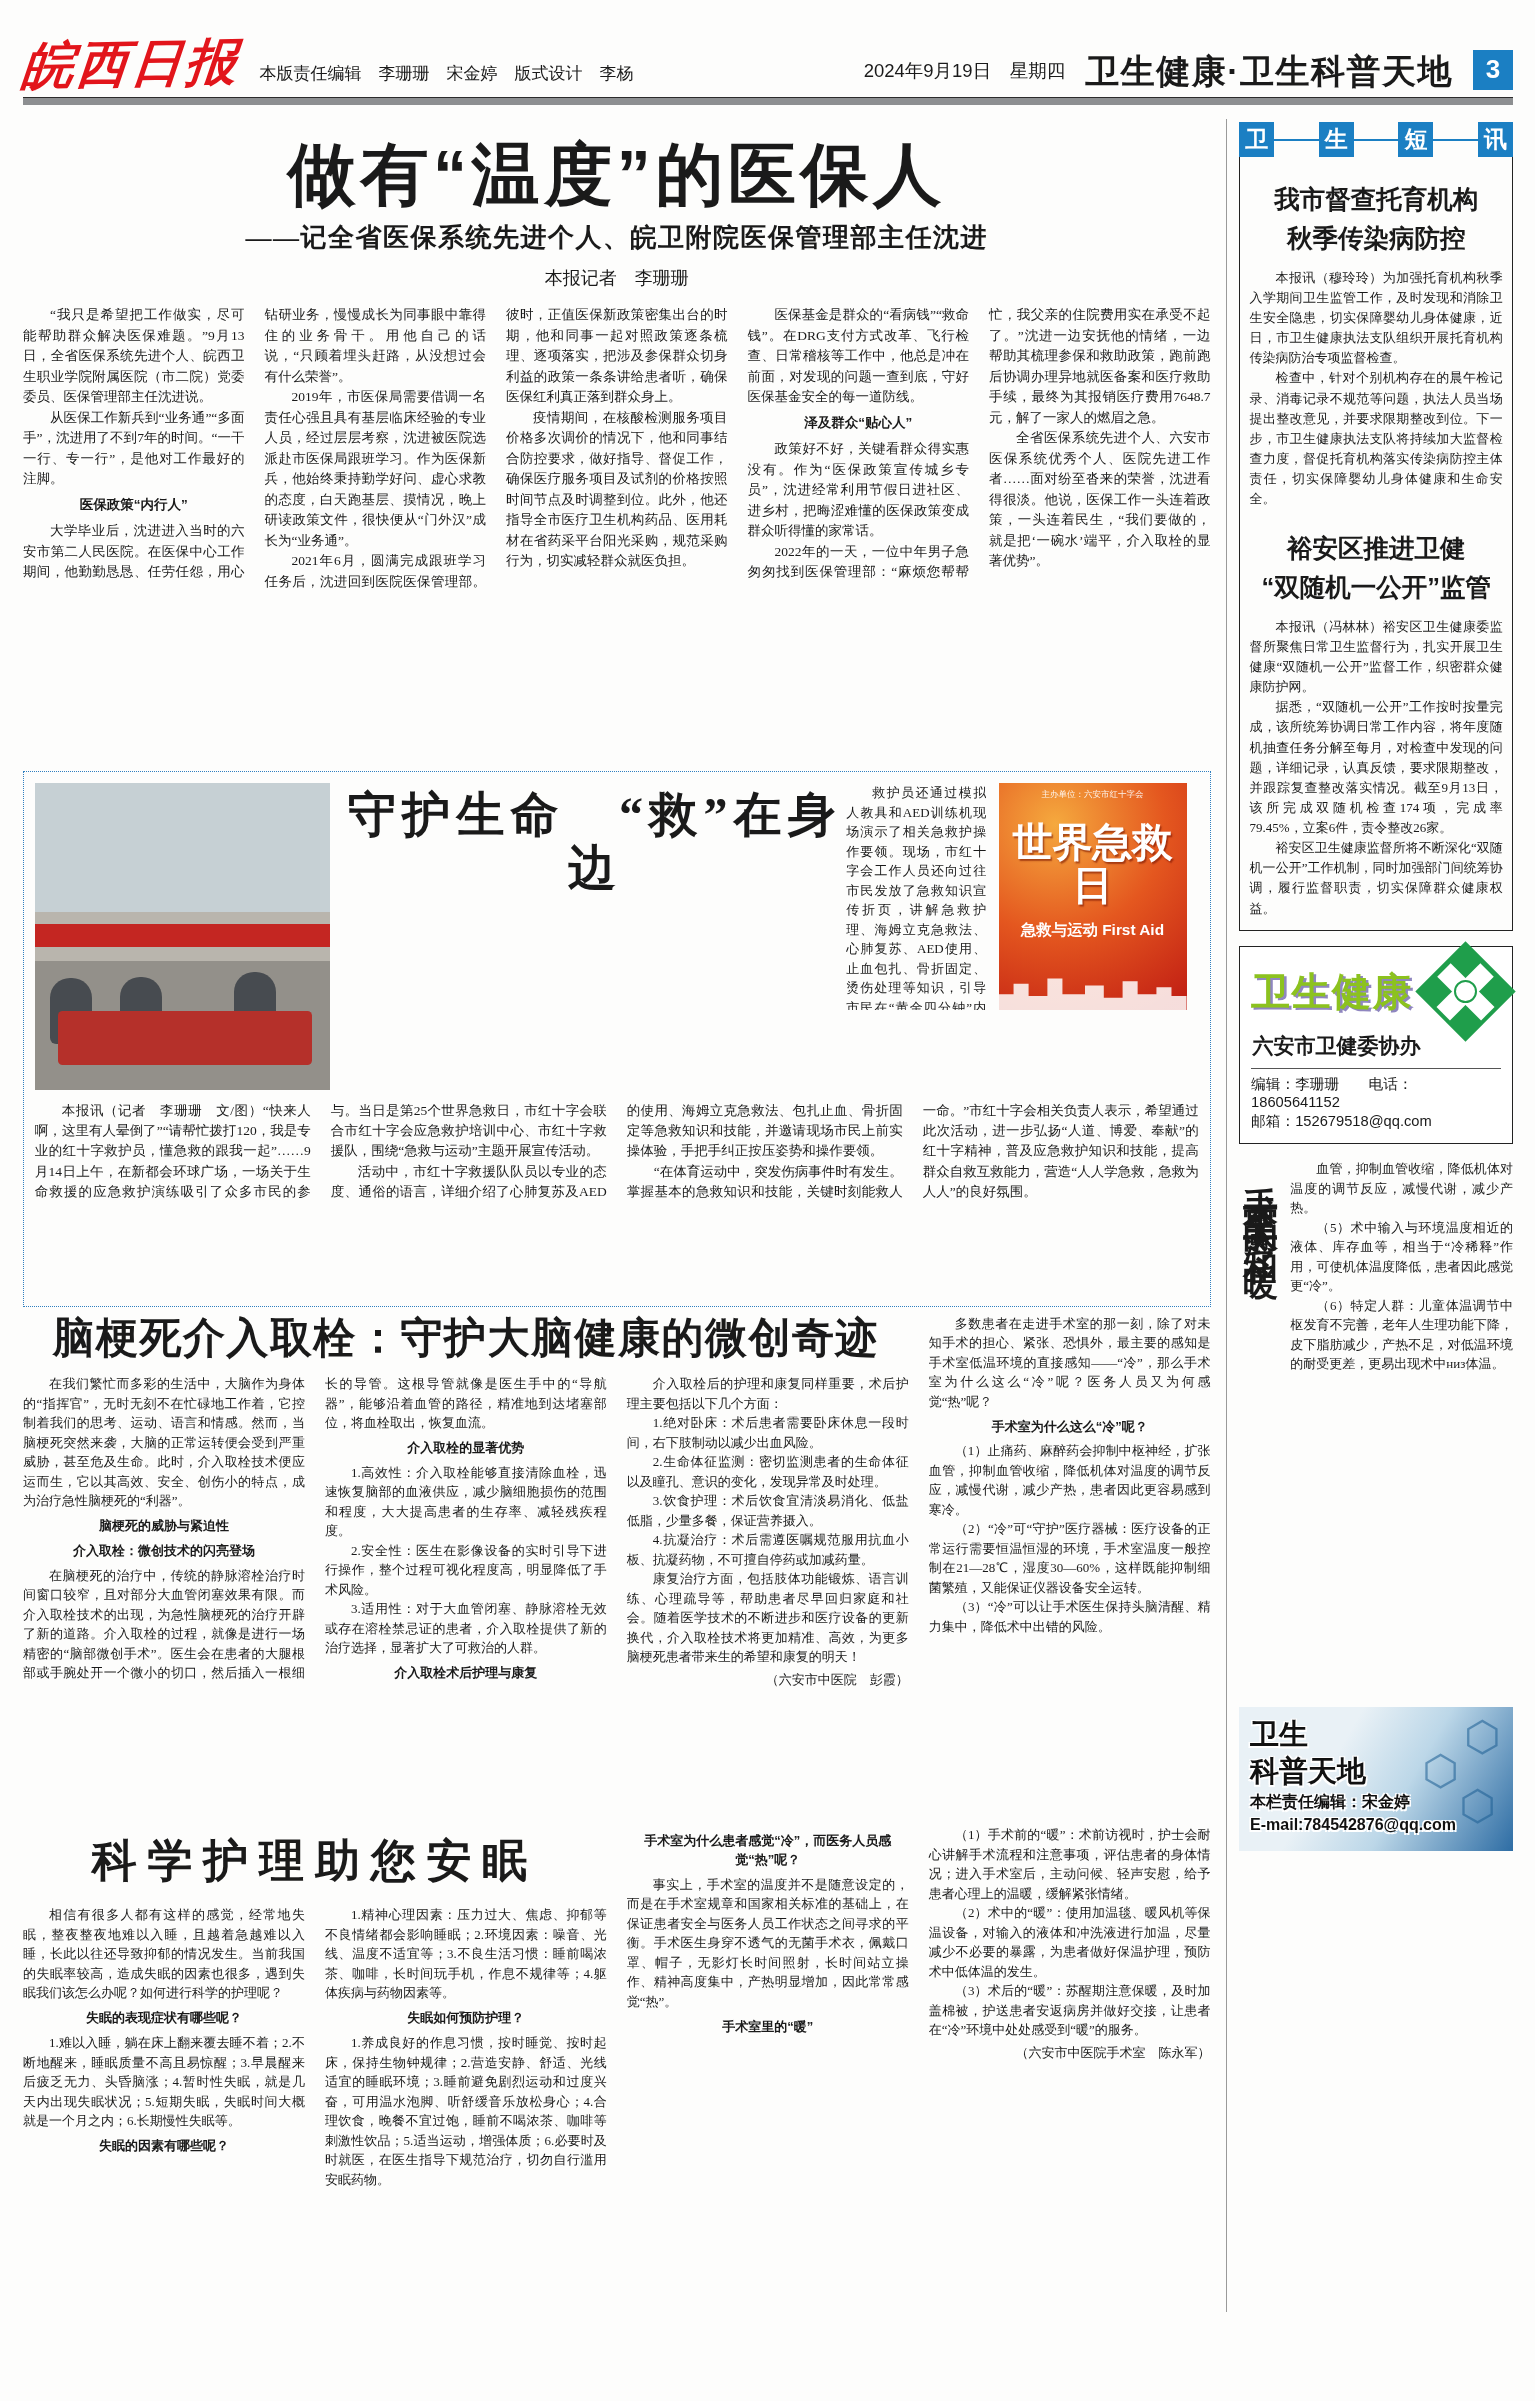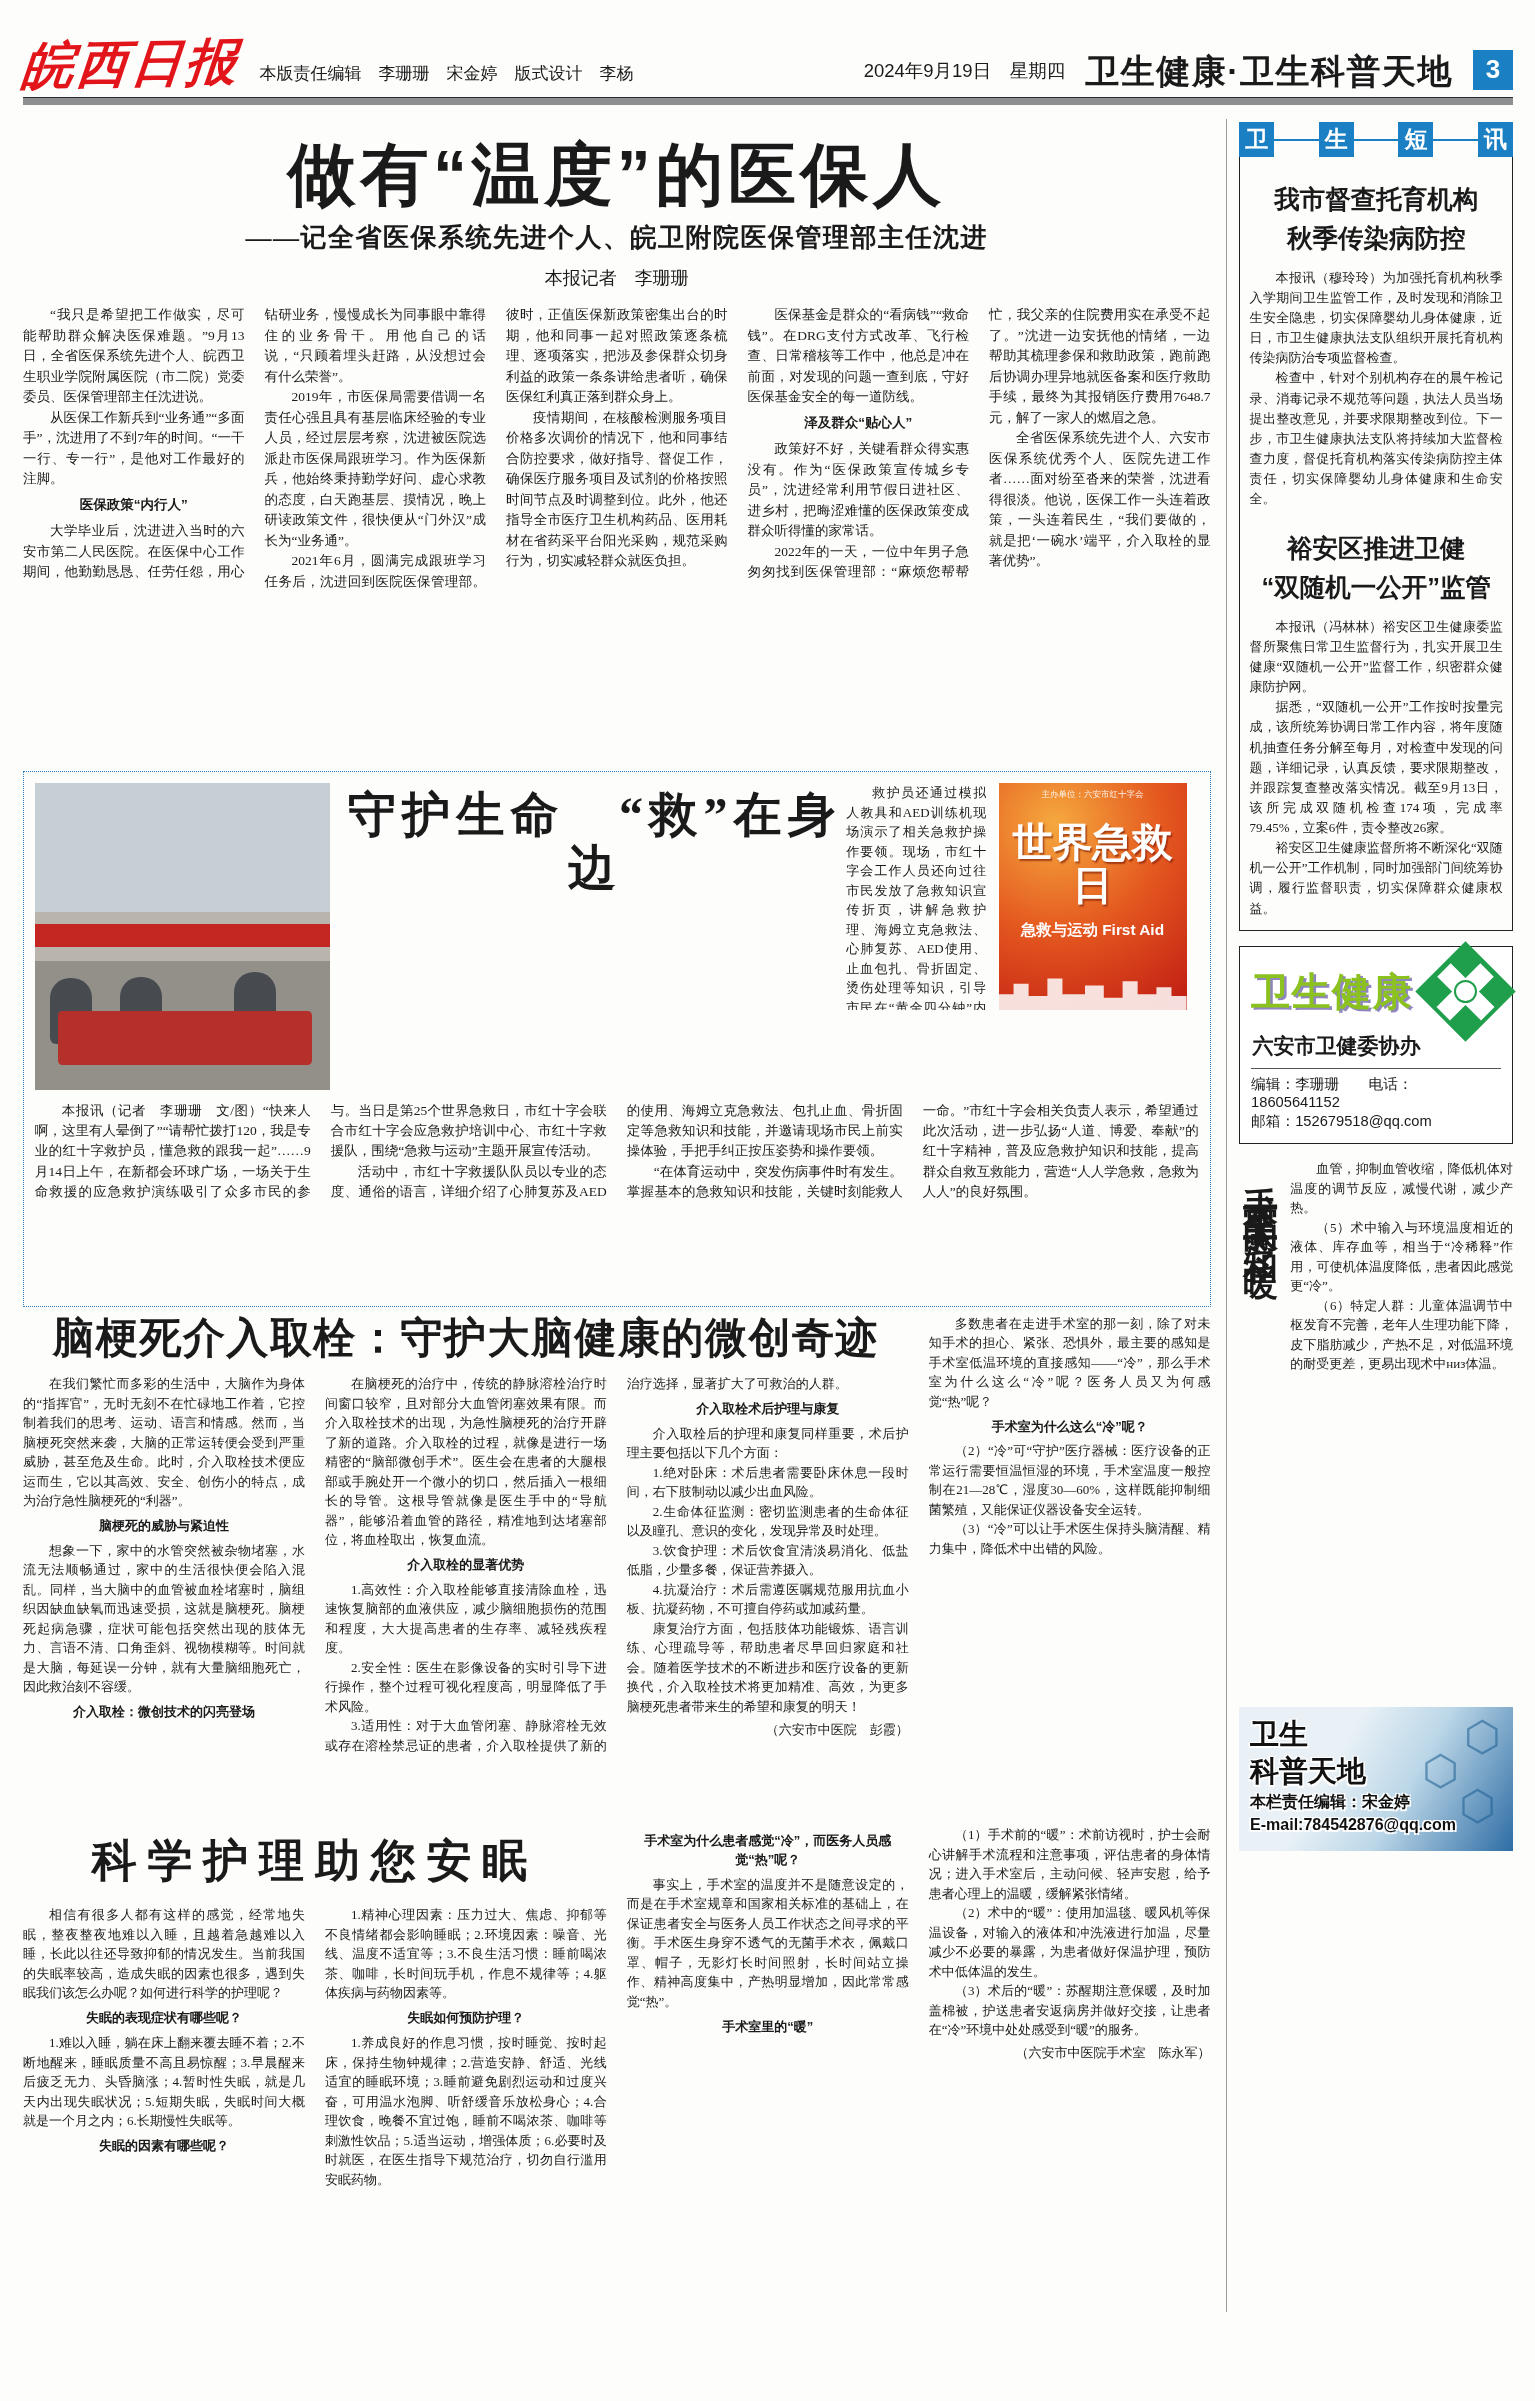--- a/index.html
+++ b/index.html
@@ -191,40 +191,40 @@
             <p class="blk blk-p">“在体育运动中，突发伤病事件时有发生。掌握基本的急救知识和技能，关键时刻能救人一命。”市红十字会相关负责人表示，希望通过此次活动，进一步弘扬“人道、博爱、奉献”的红十字精神，普及应急救护知识和技能，提高群众自救互救能力，营造“人人学急救，急救为人人”的良好氛围。</p>
           </div>
       </section>
 
       <section class="bottom">
         <article class="brain">
           <h2 class="brain-h2">脑梗死介入取栓：守护大脑健康的微创奇迹</h2>
           <div class="brain-cols">
               <p class="blk blk-p">在我们繁忙而多彩的生活中，大脑作为身体的“指挥官”，无时无刻不在忙碌地工作着，它控制着我们的思考、运动、语言和情感。然而，当脑梗死突然来袭，大脑的正常运转便会受到严重威胁，甚至危及生命。此时，介入取栓技术便应运而生，它以其高效、安全、创伤小的特点，成为治疗急性脑梗死的“利器”。</p>
               <p class="blk blk-sub">脑梗死的威胁与紧迫性</p>
-              <p class="blk blk-p">想象一下，家中的水管突然被杂物堵塞，水流无法顺畅通过，家中的生活很快便会陷入混乱。同样，当大脑中的血管被血栓堵塞时，脑组织因缺血缺氧而迅速受损，这就是脑梗死。脑梗死起病急骤，症状可能包括突然出现的肢体无力、言语不清、口角歪斜、视物模糊等。时间就是大脑，每延误一分钟，就有大量脑细胞死亡，因此救治刻不容缓。</p>
               <p class="blk blk-sub">介入取栓：微创技术的闪亮登场</p>
               <p class="blk blk-p">在脑梗死的治疗中，传统的静脉溶栓治疗时间窗口较窄，且对部分大血管闭塞效果有限。而介入取栓技术的出现，为急性脑梗死的治疗开辟了新的道路。介入取栓的过程，就像是进行一场精密的“脑部微创手术”。医生会在患者的大腿根部或手腕处开一个微小的切口，然后插入一根细长的导管。这根导管就像是医生手中的“导航器”，能够沿着血管的路径，精准地到达堵塞部位，将血栓取出，恢复血流。</p>
               <p class="blk blk-sub">介入取栓的显著优势</p>
               <p class="blk blk-p">1.高效性：介入取栓能够直接清除血栓，迅速恢复脑部的血液供应，减少脑细胞损伤的范围和程度，大大提高患者的生存率、减轻残疾程度。</p>
               <p class="blk blk-p">2.安全性：医生在影像设备的实时引导下进行操作，整个过程可视化程度高，明显降低了手术风险。</p>
               <p class="blk blk-p">3.适用性：对于大血管闭塞、静脉溶栓无效或存在溶栓禁忌证的患者，介入取栓提供了新的治疗选择，显著扩大了可救治的人群。</p>
               <p class="blk blk-sub">介入取栓术后护理与康复</p>
               <p class="blk blk-p">介入取栓后的护理和康复同样重要，术后护理主要包括以下几个方面：</p>
               <p class="blk blk-p">1.绝对卧床：术后患者需要卧床休息一段时间，右下肢制动以减少出血风险。</p>
               <p class="blk blk-p">2.生命体征监测：密切监测患者的生命体征以及瞳孔、意识的变化，发现异常及时处理。</p>
               <p class="blk blk-p">3.饮食护理：术后饮食宜清淡易消化、低盐低脂，少量多餐，保证营养摄入。</p>
               <p class="blk blk-p">4.抗凝治疗：术后需遵医嘱规范服用抗血小板、抗凝药物，不可擅自停药或加减药量。</p>
               <p class="blk blk-p">康复治疗方面，包括肢体功能锻炼、语言训练、心理疏导等，帮助患者尽早回归家庭和社会。随着医学技术的不断进步和医疗设备的更新换代，介入取栓技术将更加精准、高效，为更多脑梗死患者带来生的希望和康复的明天！</p>
               <p class="blk blk-sig">（六安市中医院　彭霞）</p>
             </div>
         </article>
         <div class="or-top">
             <p class="blk blk-p">多数患者在走进手术室的那一刻，除了对未知手术的担心、紧张、恐惧外，最主要的感知是手术室低温环境的直接感知——“冷”，那么手术室为什么这么“冷”呢？医务人员又为何感觉“热”呢？</p>
             <p class="blk blk-sub">手术室为什么这么“冷”呢？</p>
+            <p class="blk blk-p">（1）止痛药、麻醉药会抑制中枢神经，扩张血管，抑制血管收缩，降低机体对温度的调节反应，减慢代谢，减少产热，患者因此更容易感到寒冷。</p>
             <p class="blk blk-p">（2）“冷”可“守护”医疗器械：医疗设备的正常运行需要恒温恒湿的环境，手术室温度一般控制在21—28℃，湿度30—60%，这样既能抑制细菌繁殖，又能保证仪器设备安全运转。</p>
             <p class="blk blk-p">（3）“冷”可以让手术医生保持头脑清醒、精力集中，降低术中出错的风险。</p>
           </div>
 
         <article class="sleep">
           <h2 class="sleep-h2">科学护理助您安眠</h2>
           <div class="sleep-cols">
               <p class="blk blk-p">相信有很多人都有这样的感觉，经常地失眠，整夜整夜地难以入睡，且越着急越难以入睡，长此以往还导致抑郁的情况发生。当前我国的失眠率较高，造成失眠的因素也很多，遇到失眠我们该怎么办呢？如何进行科学的护理呢？</p>
               <p class="blk blk-sub">失眠的表现症状有哪些呢？</p>
               <p class="blk blk-p">1.难以入睡，躺在床上翻来覆去睡不着；2.不断地醒来，睡眠质量不高且易惊醒；3.早晨醒来后疲乏无力、头昏脑涨；4.暂时性失眠，就是几天内出现失眠状况；5.短期失眠，失眠时间大概就是一个月之内；6.长期慢性失眠等。</p>

